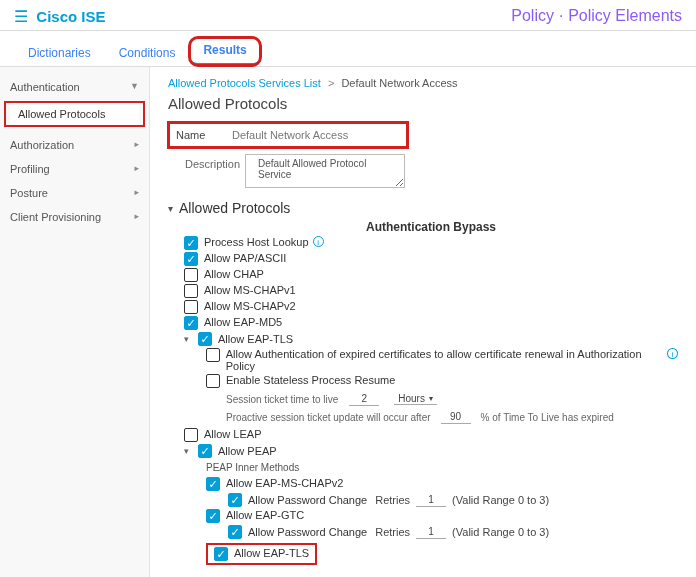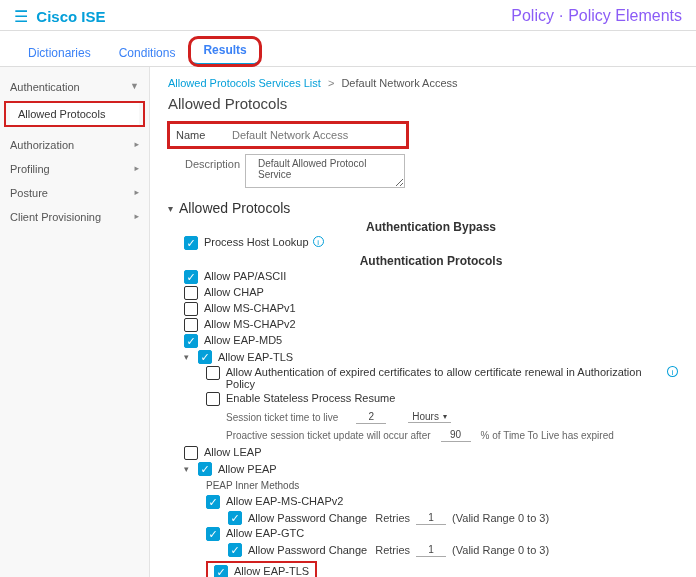--- a/index.html
+++ b/index.html
@@ -124,21 +124,20 @@
     </div>
 
     <div style="margin-left:16px;">
       <div class="sub-head">Authentication Bypass</div>
       <div class="chk">
           <span class="chk-box checked"></span>
           <span class="lbltxt">Process Host Lookup</span>
           <span class="info">i</span>
         </div>
 
-      <div class="sub-head">Authentication Protocols</div>
       <div class="chk">
           <span class="chk-box checked"></span>
           <span class="lbltxt">Allow PAP/ASCII</span>
         </div>
       <div class="chk">
           <span class="chk-box"></span>
           <span class="lbltxt">Allow CHAP</span>
         </div>
       <div class="chk">
           <span class="chk-box"></span>
@@ -162,21 +161,21 @@
       <div class="indent1">
         <div class="chk">
             <span class="chk-box"></span>
             <span class="lbltxt">Allow Authentication of expired certificates to allow certificate renewal in Authorization Policy</span>
             <span class="info">i</span>
           </div>
         <div class="chk">
             <span class="chk-box"></span>
             <span class="lbltxt">Enable Stateless Process Resume</span>
           </div>
-        <div class="note row-line" style="margin-left:20px; gap:12px;">
+        <div class="note row-line" style="margin-left:20px; gap:5px;">
           <span>Session ticket time to live</span>
           <input class="mini-input" value="2" style="">
           <span class="select-sim">
               <span>Hours</span>
               <span style="font-size:8px;">▾</span>
             </span>
         </div>
         <div class="note row-line" style="margin-left:20px; gap:4px;">
           <span>Proactive session ticket update will occur after</span>
           <input class="mini-input" value="90" style="">

